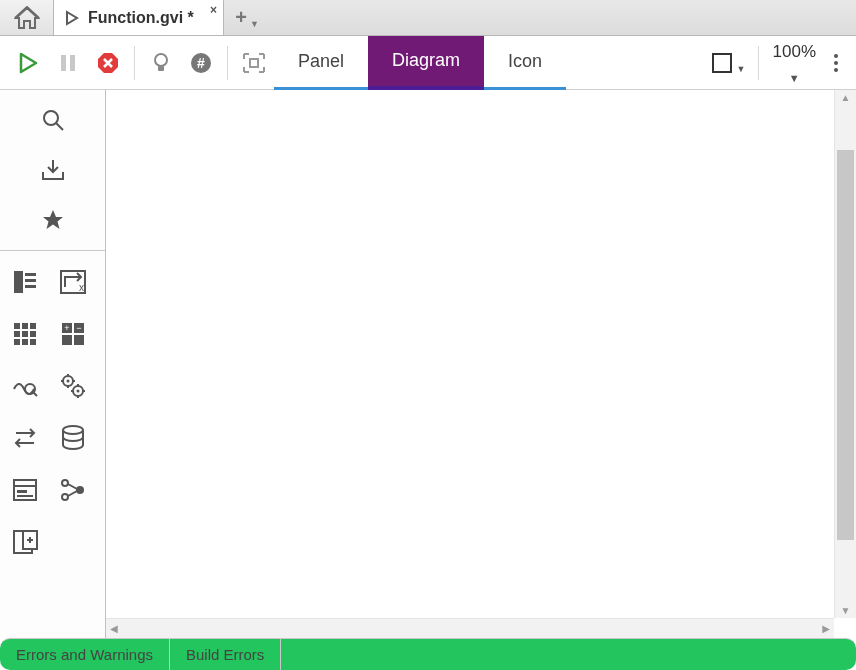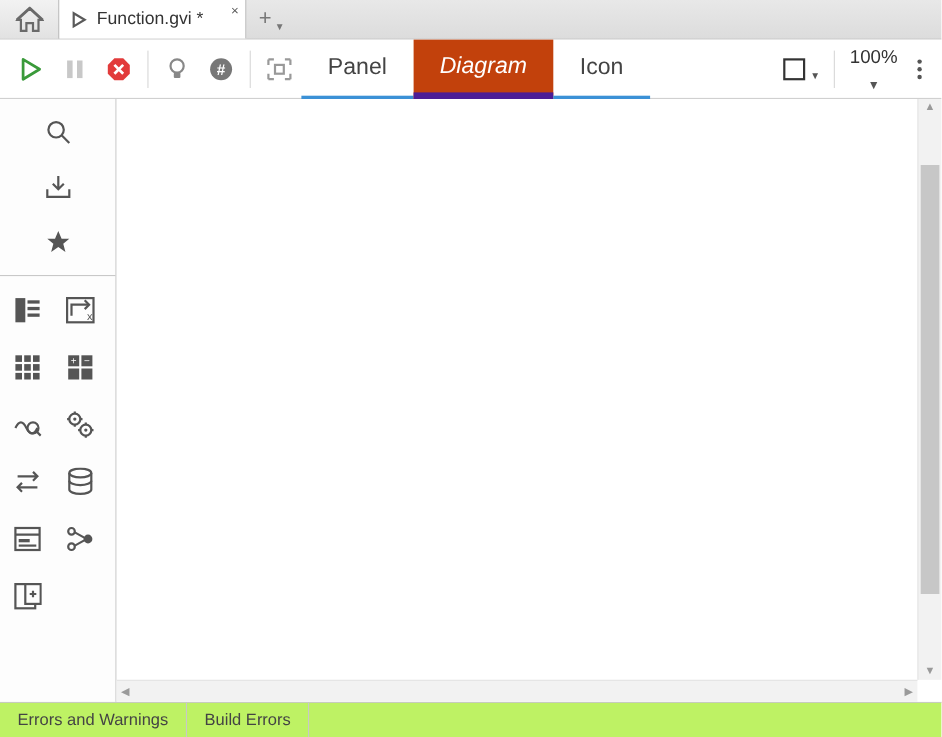--- a/index.html
+++ b/index.html
@@ -1,32 +1,32 @@
 <!DOCTYPE html>
 <html><head>
 <meta charset="utf-8">
 <style>
   * { box-sizing: border-box; margin: 0; padding: 0; }
   html, body { width: 856px; height: 670px; font-family: "Segoe UI", Arial, sans-serif; font-size: 14px; color: #333; overflow: hidden; background: #fff; }
   
   
-  .tabbar { height: 36px; background: linear-gradient(#e8e8e8,#dcdcdc); display: flex; align-items: stretch; border-bottom: 1px solid #b8b8b8; }
+  .tabbar { height: 36px; background: linear-gradient(#e8e8e8,#dcdcdc); display: flex; align-items: stretch; border-bottom: 1px solid #b8b8b8; font-weight: bold; }
   .home-tab { width: 54px; display: flex; align-items: center; justify-content: center; border-right: 1px solid #b8b8b8; background: linear-gradient(#f2f2f2,#e2e2e2); }
   .file-tab { display: flex; align-items: center; padding: 0 10px 0 10px; background: #fff; border-right: 1px solid #b8b8b8; gap: 8px; position: relative; min-width: 170px; }
   .file-tab .close { position: absolute; top: 3px; right: 6px; font-size: 12px; color: #555; }
   .newtab { width: 46px; display: flex; align-items: center; justify-content: center; gap: 3px; color: #666; }
   
   
   .toolbar { height: 54px; background: #fff; display: flex; align-items: center; padding: 0 8px; gap: 0; border-bottom: 1px solid #d0d0d0; }
   .tbtn { width: 40px; height: 40px; display: flex; align-items: center; justify-content: center; }
   .sep { width: 1px; height: 34px; background: #d8d8d8; margin: 0 6px; }
   .viewtabs { display: flex; height: 54px; }
-  .viewtab { padding: 0 24px; display: flex; align-items: center; font-size: 21px; color: #444; border-bottom: 3px solid transparent; justify-content: flex-end; }
+  .viewtab { padding: 0 24px; display: flex; align-items: center; font-size: 18px; color: #444; border-bottom: 3px solid transparent; justify-content: flex-end; }
   .viewtab.underline { border-bottom: 3px solid #3b91d6; }
-  .viewtab.active { background: #c2410c; color: #fff; border-bottom: 6px solid #4c1d95; font-style: italic; }
+  .viewtab.active { background: #701a75; color: #fff; border-bottom: 4px solid #4c1d95; }
   .spacer { flex: 1; }
   .rect-drop { display:flex; align-items:center; gap:4px; padding:0 6px; }
   .zoom { font-size: 17px; color: #333; padding: 0 8px; display:flex; align-items:center; gap:10px;flex-direction:column; }
   .kebab { width: 24px; display:flex; align-items:center; justify-content:center; }
   
   
   .main { display: flex; height: calc(670px - 36px - 54px - 32px); }
   
   .leftcol { width: 106px; border-right: 1px solid #c0c0c0; background: #fdfdfd; display:flex; flex-direction:column; }
   .tools-top { display:flex; flex-direction:column; align-items:center; padding: 18px 0 18px; gap: 26px; border-bottom: 1px solid #c8c8c8; }
@@ -37,21 +37,21 @@
   .canvas-wrap { flex:1; position:relative; background:#fff; display:flex; flex-direction:column; }
   .canvas { flex:1; display:flex; }
   .canvas-inner { flex:1; }
   .vscroll { width: 22px; background: #f2f2f2; position:relative; border-left:1px solid #e4e4e4; }
   .vscroll .arrow-up { position:absolute; top:2px; left:0; right:0; text-align:center; color:#9a9a9a; font-size:10px; }
   .vscroll .arrow-down { position:absolute; bottom:2px; left:0; right:0; text-align:center; color:#9a9a9a; font-size:10px; }
   .vscroll .thumb { position:absolute; top:60px; left:2px; right:2px; height:390px; background:#c7c7c7; border-radius:0; }
   .hscroll { height:20px; background:#f2f2f2; border-top:1px solid #e4e4e4; display:flex; align-items:center; justify-content:space-between; padding:0 4px; color:#9a9a9a; font-size:10px; margin-right:22px;}
   
   
-  .statusbar { height: 32px; background: #bef264; border-top: 1px solid #c8c8c8; display:flex; }
+  .statusbar { height: 32px; background: #22c55e; border-top: 1px solid #c8c8c8; display:flex;border-radius:10px; }
   .status-pane { padding: 0 16px; display:flex; align-items:center; border-right:1px solid #c8c8c8; font-size:15px; color:#444; }
   
   svg { display:block; }
 </style>
 </head>
 <body>
 
 <div class="tabbar">
   <div class="home-tab">
     <svg width="26" height="24">

